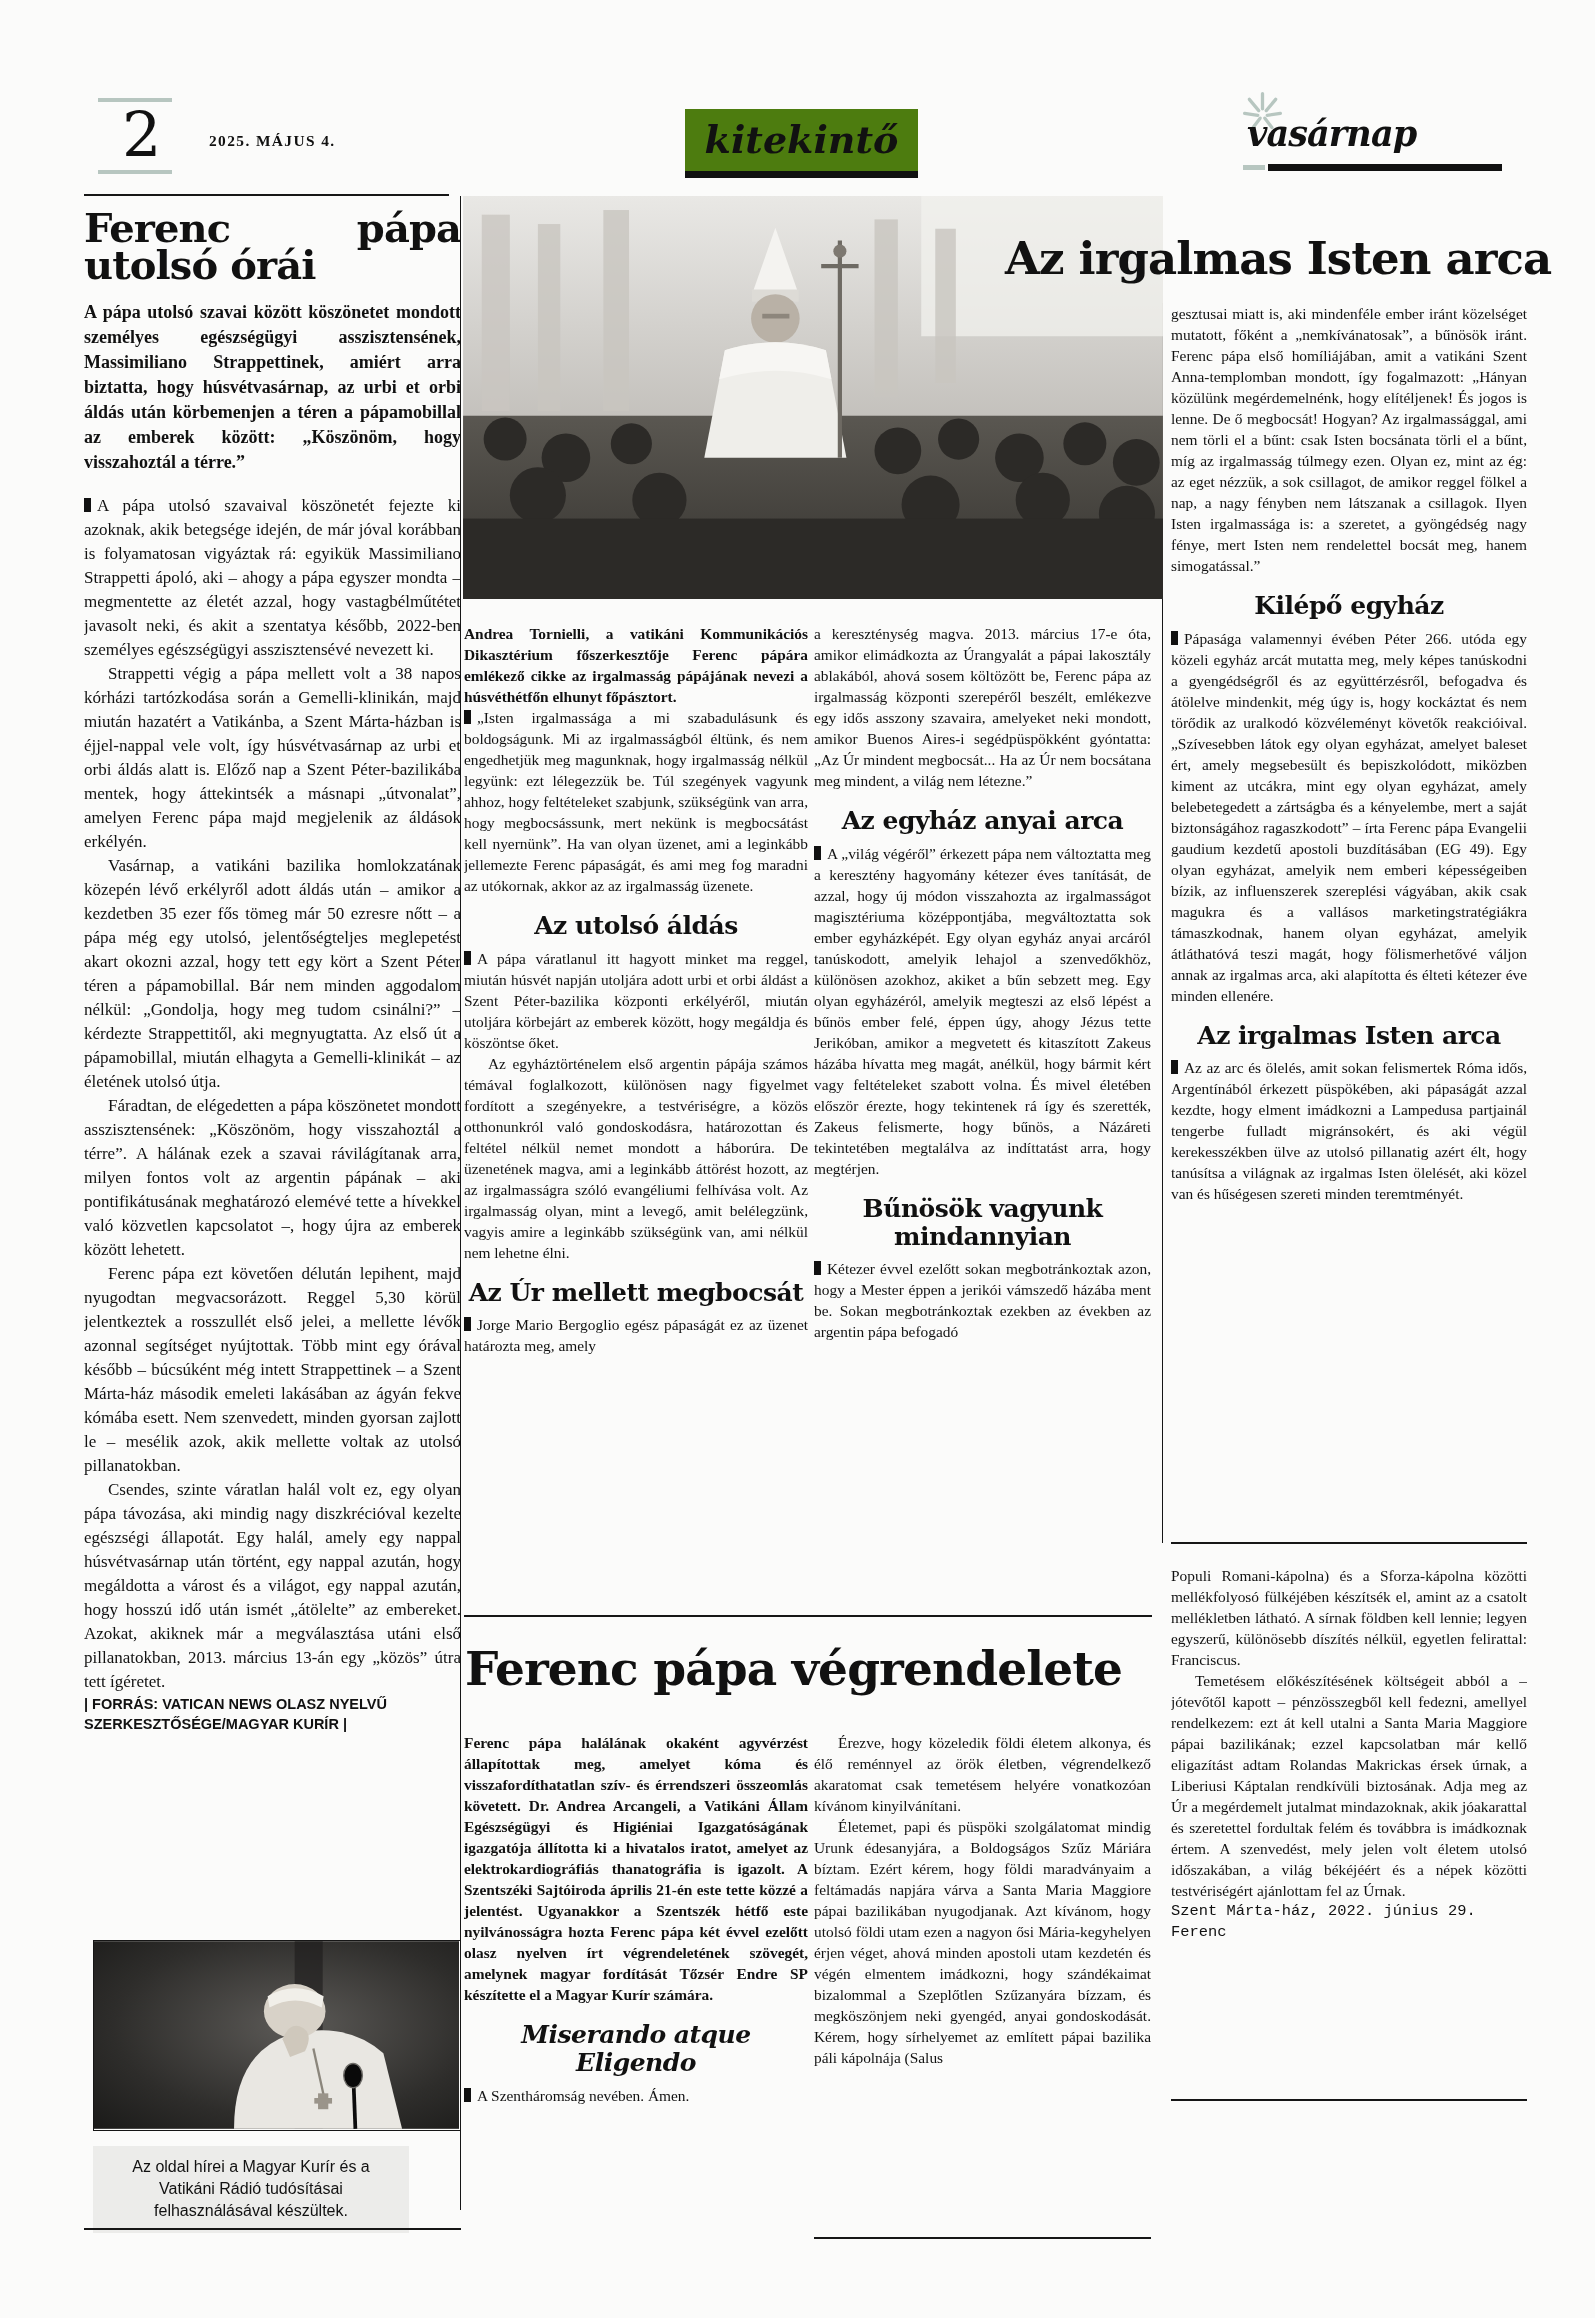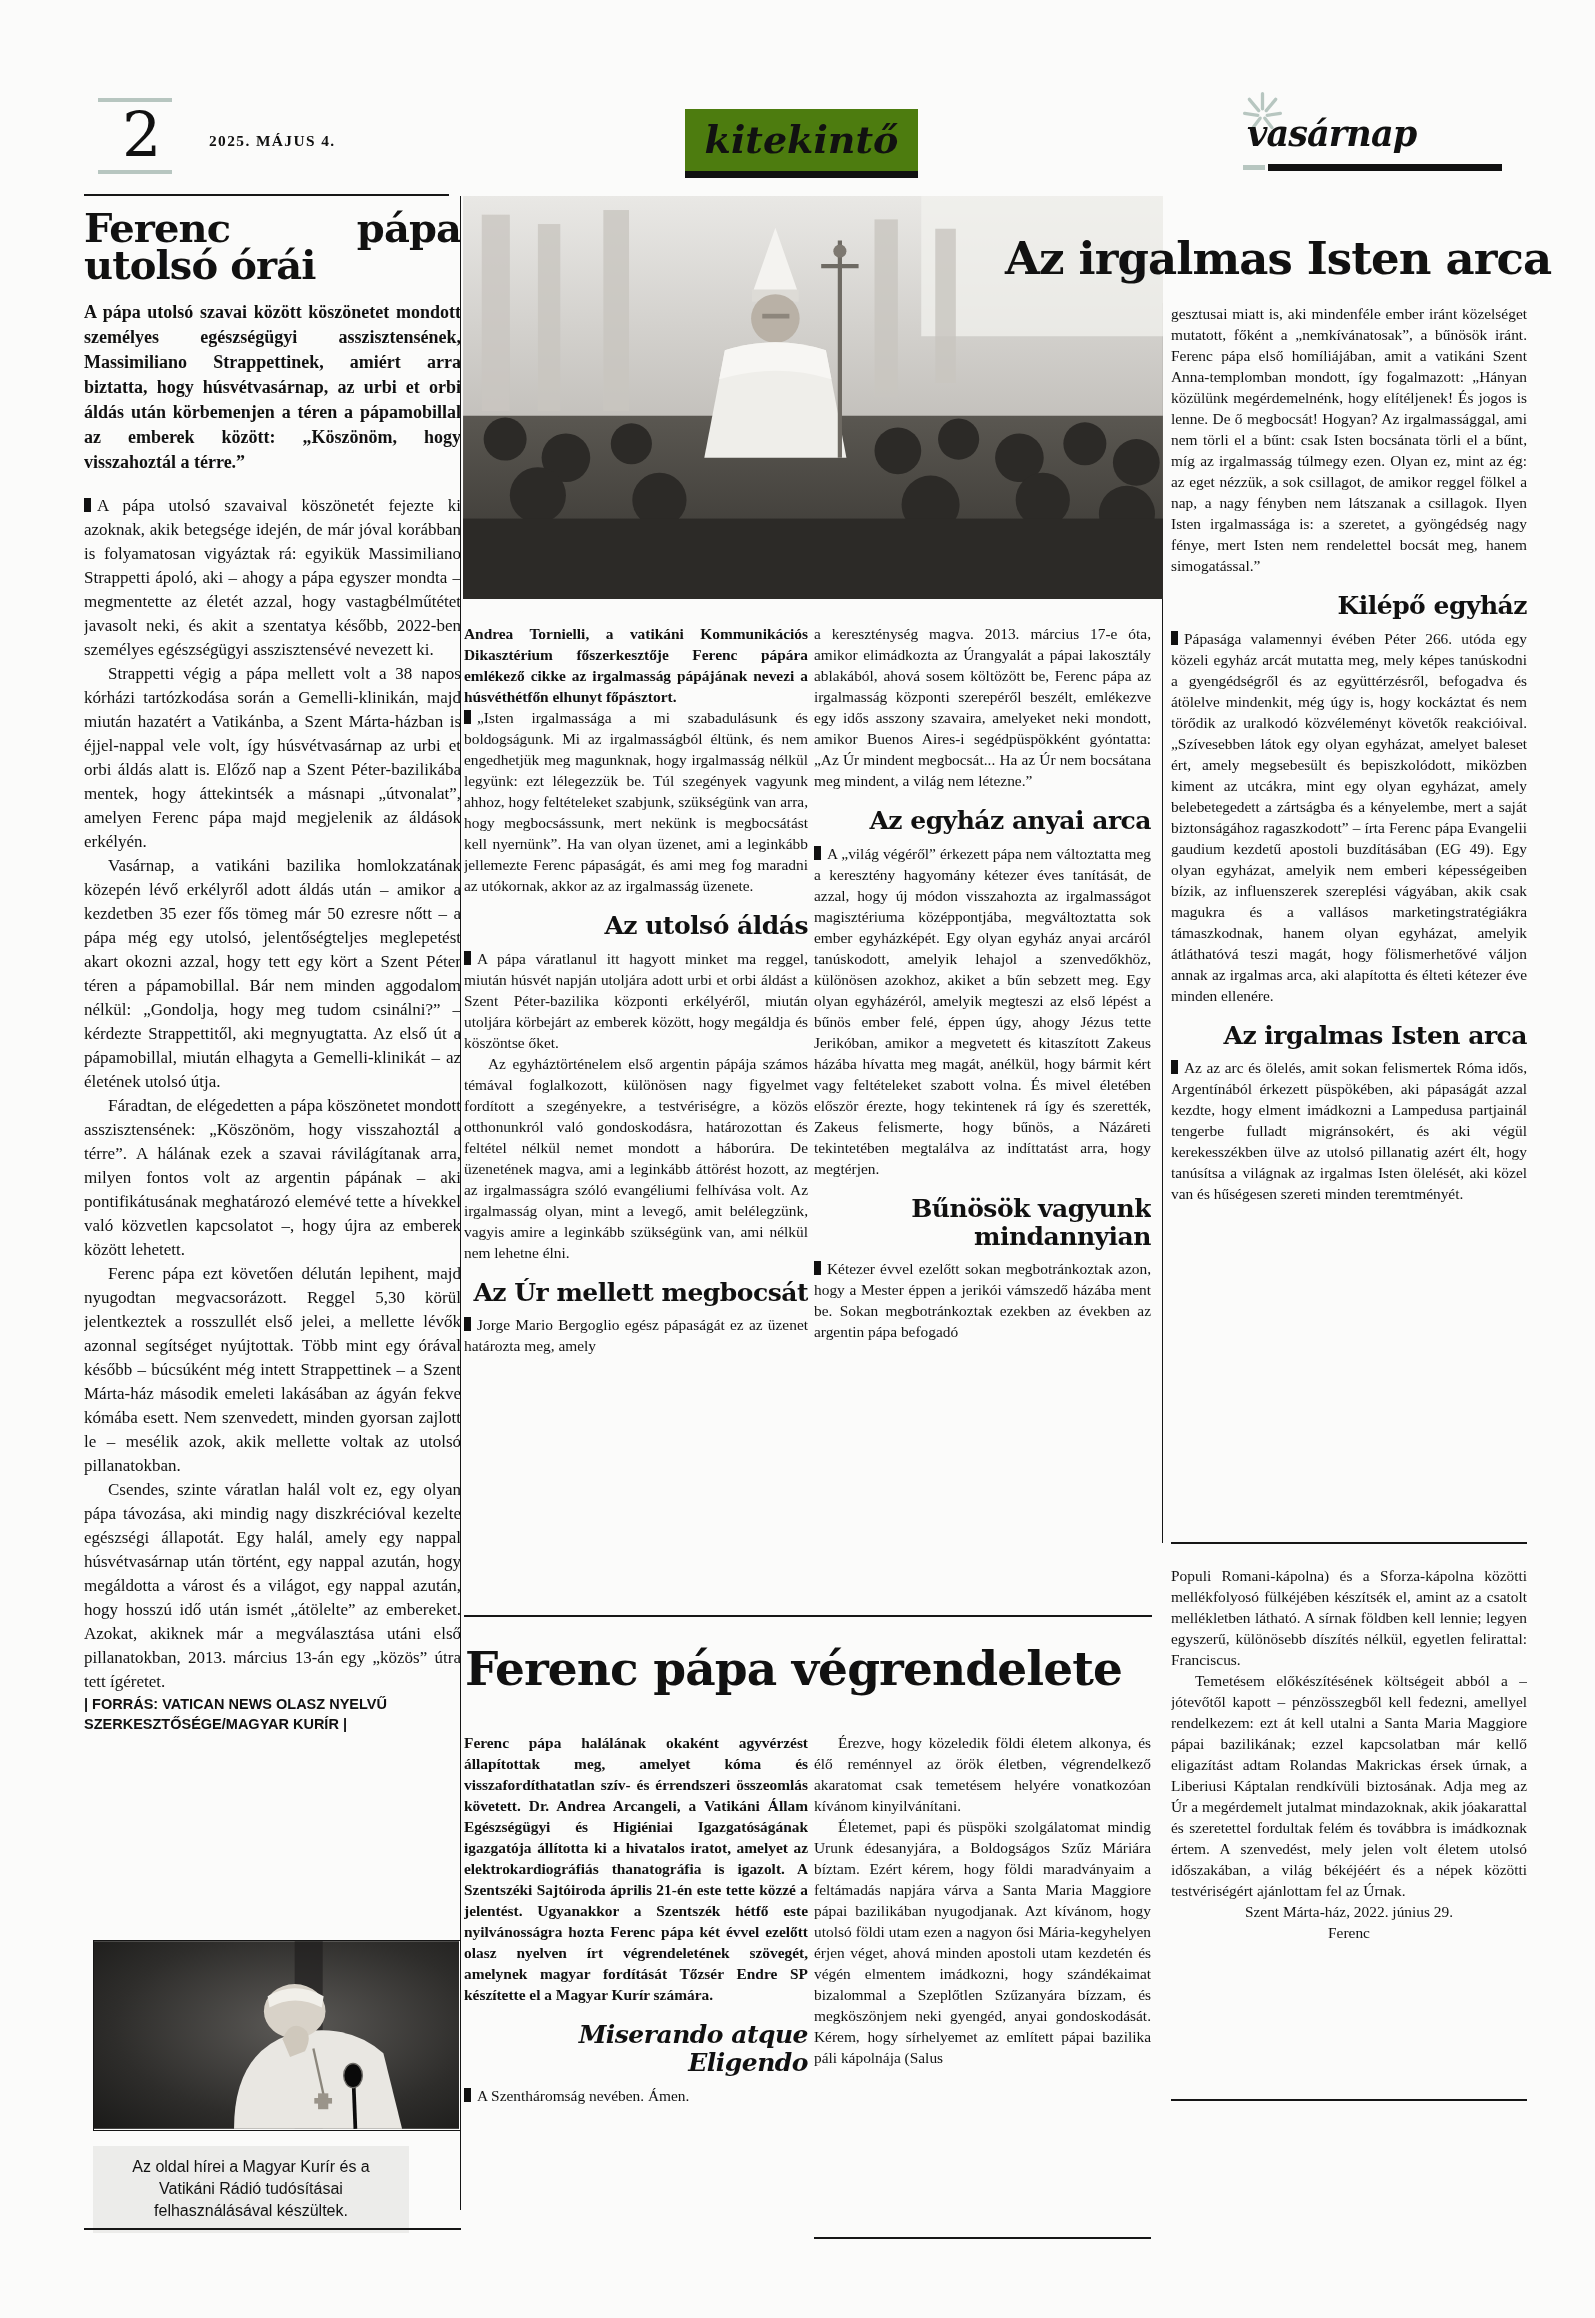--- a/index.html
+++ b/index.html
@@ -16,26 +16,26 @@
   .blackbar{background:#111;}
   .masthead{font-style:italic;font-weight:600;font-size:35px;line-height:1;
        font-family:"DejaVu Serif",serif;letter-spacing:-0.9px;}
   .rule{background:#161616;}
   
   .col{overflow:hidden;text-align:justify;}
   .bp{margin:0;font-size:15.4px;line-height:21px;}
   .leftcol .bp{font-size:17px;line-height:24px;}
   .bp.ind{text-indent:24px;}
   .bp.bold{font-weight:700;}
-  .bp.right{text-align:center;}
+  .bp.right{text-align:left;font-family:Liberation Mono, monospace;}
   .bp.src{font-family:"Liberation Sans",sans-serif;font-weight:700;font-size:14.5px;line-height:20.6px;text-align:left;}
   .bp.pm::before{content:"";display:inline-block;width:6.5px;height:14px;background:#111;
        margin-right:6.5px;vertical-align:-1.4px;}
   .sec-h{font-family:"DejaVu Serif",serif;font-weight:700;font-size:25px;line-height:28px;
-       margin:16px 0 7.5px 0;text-align:right;letter-spacing:-0.5px;}
+       margin:16px 0 7.5px 0;text-align:center;letter-spacing:-0.5px;}
   .sec-h.it{font-style:italic;}
   .art-title{font-family:"DejaVu Serif",serif;font-weight:700;letter-spacing:-0.9px;margin:0;}
   .leftcol .art-title{font-size:40px;line-height:37px;margin-bottom:17px;}
   .leftcol .lead{font-weight:700;font-size:18px;line-height:25px;margin:0 0 18.7px 0;}
   .big-head{font-family:"DejaVu Serif",serif;font-weight:700;font-size:45px;line-height:1.02;
        letter-spacing:-0.9px;white-space:nowrap;}
   .test-title{font-family:"DejaVu Serif",serif;font-weight:700;font-size:47px;letter-spacing:-0.9px;text-align:right;}
   
   .photo{display:block;}
   .caption-box{background:#ececea;text-align:center;font-family:"Liberation Sans",sans-serif;

